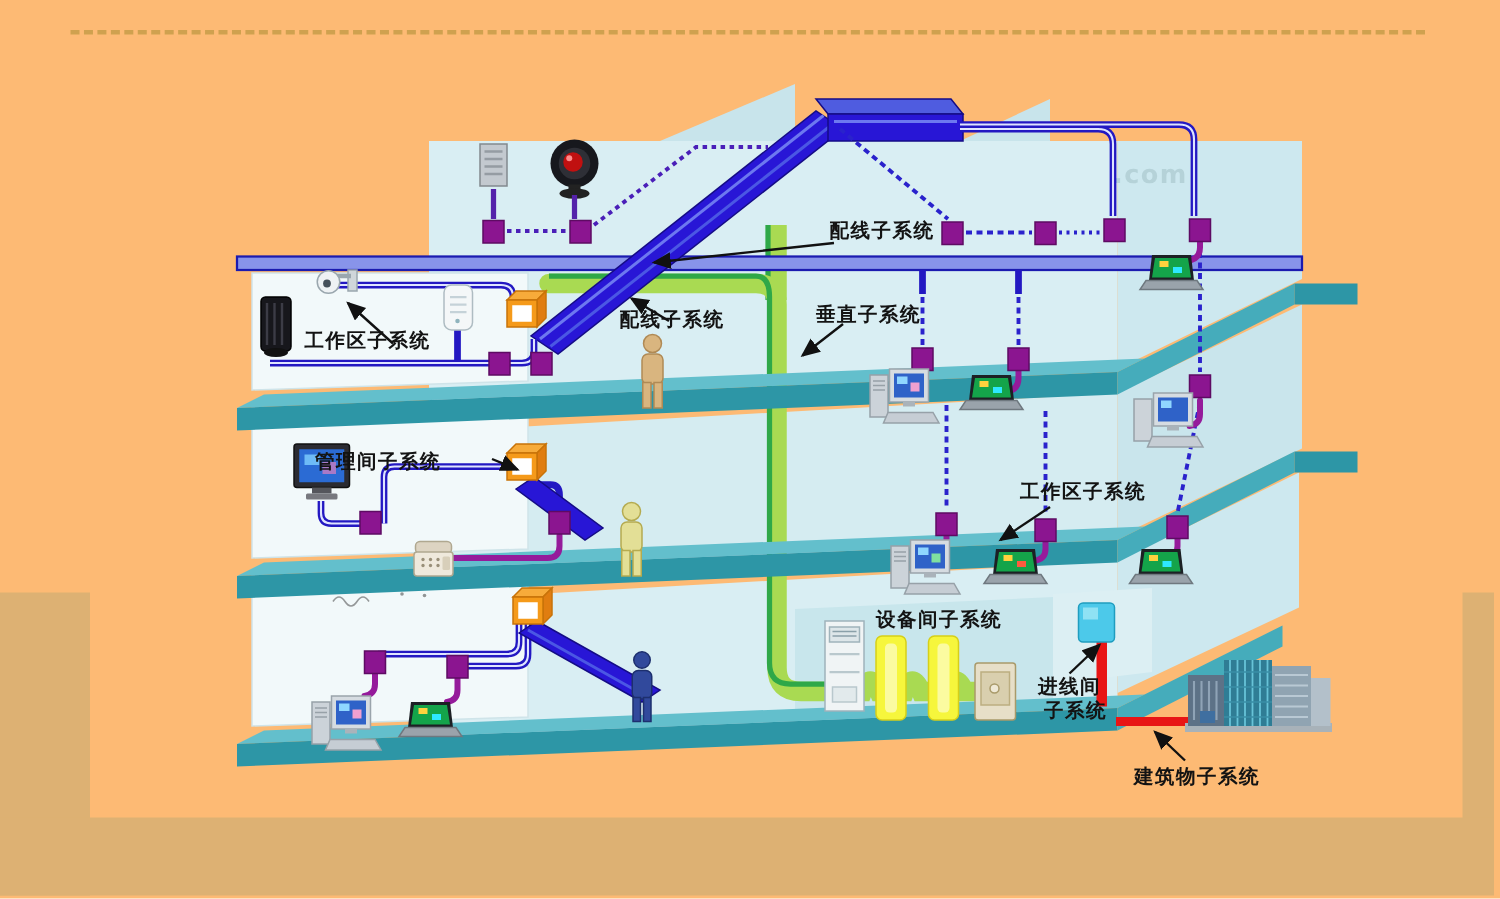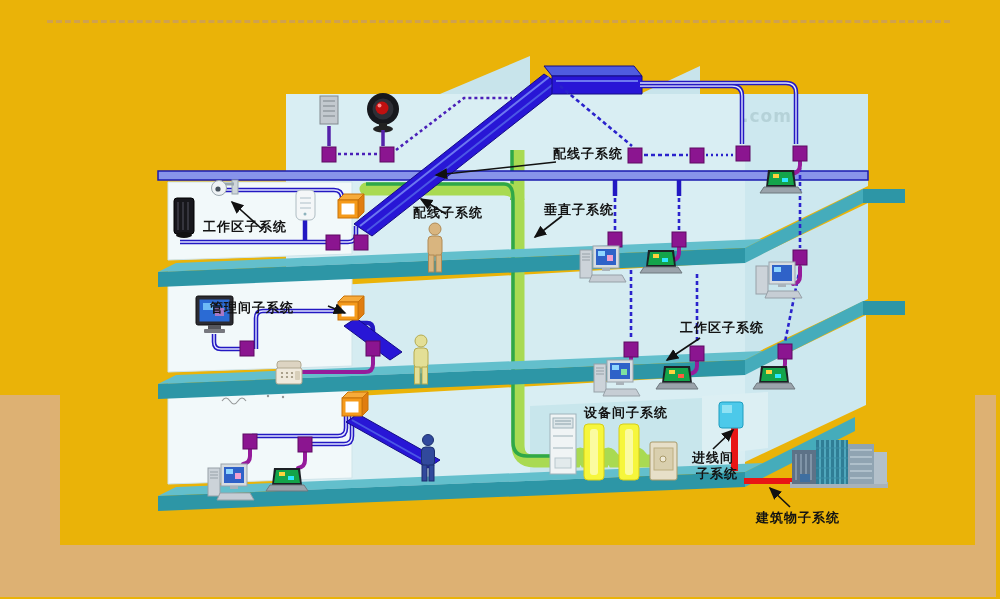--- a/index.html
+++ b/index.html
@@ -1,16 +1,16 @@
 <!DOCTYPE html>
 <html><head>
 <meta charset="utf-8">
 <style>
   html,body{margin:0;padding:0;background:#fff;}
-  .stage{position:relative;width:1000px;height:599px;background:#eab308;overflow:hidden;
+  .stage{position:relative;width:1000px;height:599px;background:#fdba74;overflow:hidden;
          font-family:"DejaVu Sans",sans-serif;}
   .gold-bar{position:absolute;background:#ddb173;}
   #bar-left{left:0;top:395px;width:60px;height:202px;}
   #bar-bottom{left:0;top:545px;width:996px;height:52px;}
   #bar-right{left:975px;top:395px;width:21px;height:152px;}
   #dash-top{position:absolute;left:47px;top:20px;width:903px;height:0;
             border-top:3px dashed #cfa14f;}
   svg{position:absolute;left:0;top:0;}
   .lbl{font-family:"DejaVu Sans",sans-serif;font-size:13px;font-weight:bold;
        fill:#131313;letter-spacing:1px;}

